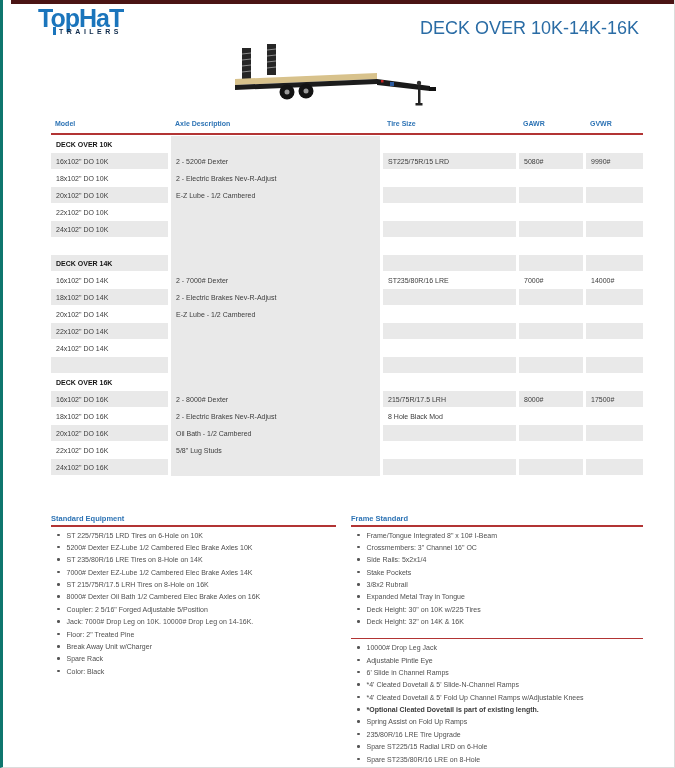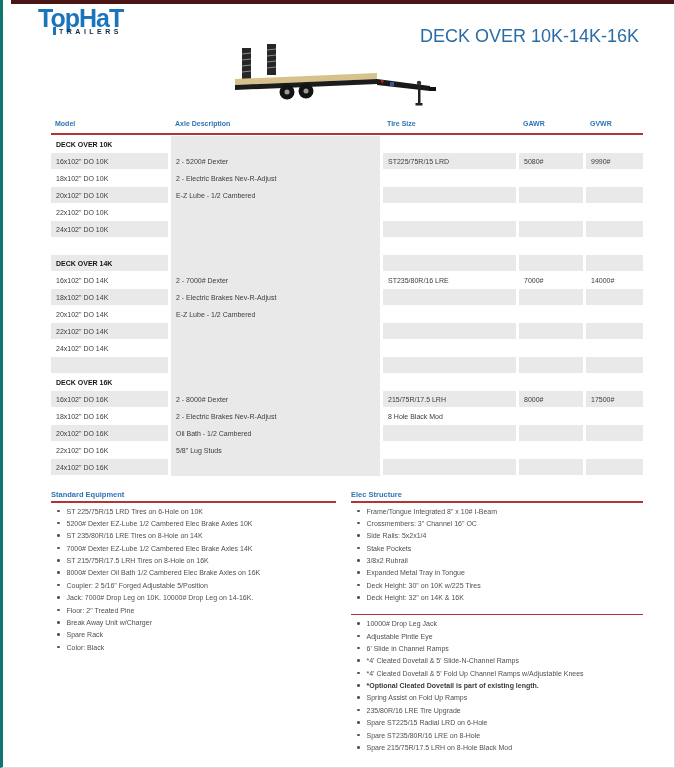--- a/index.html
+++ b/index.html
@@ -11,21 +11,21 @@
   html,body{background:#fff;}
   body{width:675px;height:768px;overflow:hidden;font-family:"Liberation Sans",sans-serif;}
   .page{width:675px;height:768px;background:#fff;border-left:3px solid #0f766e;border-right:1px solid #dcdcdc;border-bottom:1px solid #dcdcdc;position:relative;}
   .topbar{height:4px;background:var(--top-bar);margin-left:8px;}
   
   .hdr{display:flex;justify-content:space-between;align-items:flex-start;padding:2px 35px 0 35px;height:32px;}
   .logo-main{font-size:25px;font-weight:800;letter-spacing:-1px;color:var(--brand-blue);line-height:24px;}
   .logo-sub{display:flex;align-items:center;margin-left:15px;margin-top:-3px;}
   .logo-bar{display:inline-block;width:3px;height:8px;background:var(--brand-blue);margin-right:3px;}
   .logo-tag{font-size:7px;font-weight:700;letter-spacing:3.5px;color:var(--navy);}
-  .title{font-size:18px;color:var(--title-blue);font-weight:400;margin-top:20px;}
+  .title{font-size:18px;color:var(--title-blue);font-weight:400;margin-top:12px;}
   
   .photo-wrap{display:flex;justify-content:center;margin-top:2px;height:70px;}
   
   .spec{margin:8px 0 0 48px;width:592px;}
   .t-head{display:flex;height:15px;align-items:center;}
   .th{font-size:7px;font-weight:700;color:var(--head-blue);padding-left:4px;}
   .red-rule{height:2px;background:var(--red-line);width:592px;margin-top:2px;margin-bottom:1px;}
   .t-row{display:flex;height:17px;}
   .cell{font-size:7px;color:var(--cell-text);display:flex;align-items:center;padding-left:5px;overflow:hidden;white-space:nowrap;}
   .c-model{width:117px;margin-right:3px;}
@@ -34,21 +34,21 @@
   .c-gawr{width:64px;margin-right:3px;}
   .c-gvwr{width:57px;margin-right:0;}
   .white{background:#fff;}
   .gray{background:var(--row-gray);box-shadow:inset 0 -1px 0 #fff;}
   .axle{background:var(--row-gray);box-shadow:none;}
   .sec{font-weight:700;color:#151515;}
   
   .lists{display:flex;margin:14px 0 0 48px;width:592px;}
   .col-l{width:285px;margin-right:15px;}
   .col-r{width:292px;}
-  .list-head{font-size:7.5px;font-weight:700;color:var(--head-blue);}
+  .list-head{font-size:7.5px;font-weight:700;color:var(--head-blue);margin-top:24px;}
   .thin-rule{height:1.5px;background:var(--red-line);margin:2px 0 4px 0;}
   .li-row{display:flex;align-items:flex-start;height:12.4px;}
   .dot{width:2.5px;height:2.5px;border-radius:50%;background:#555;margin:3px 7px 0 6px;flex:none;}
   .li-text{font-size:7px;color:var(--list-text);white-space:nowrap;line-height:9px;}
   .li-text.bold{font-weight:700;color:#3a3a3a;}
   .opts-block{margin-top:8px;}
 </style>
 </head>
 <body>
 
@@ -302,21 +302,21 @@
             <div class="li-text">Spare Rack</div>
           </div>
           <div class="li-row">
             <div class="dot"></div>
             <div class="li-text">Color: Black</div>
           </div>
         </div>
     </div>
     <div class="col-r">
       <div>
-        <div class="list-head">Elec Structure</div>
+        <div class="list-head">Frame Standard</div>
         <div class="thin-rule"></div>
         <div id="frame-items">
             <div class="li-row">
               <div class="dot"></div>
               <div class="li-text">Frame/Tongue Integrated 8" x 10# I-Beam</div>
             </div>
             <div class="li-row">
               <div class="dot"></div>
               <div class="li-text">Crossmembers: 3" Channel 16" OC</div>
             </div>

